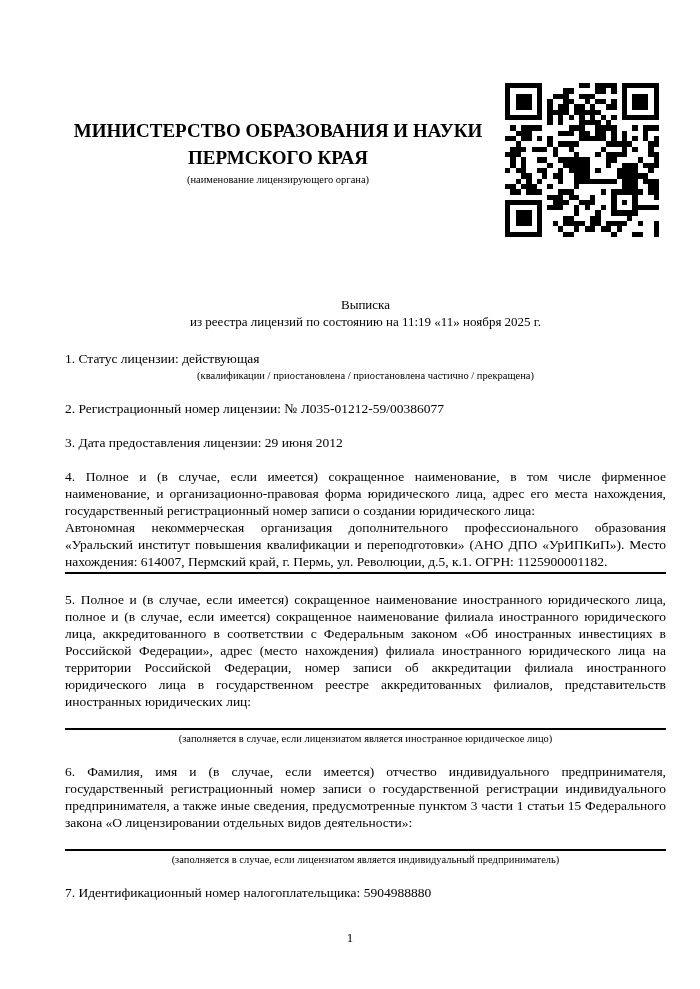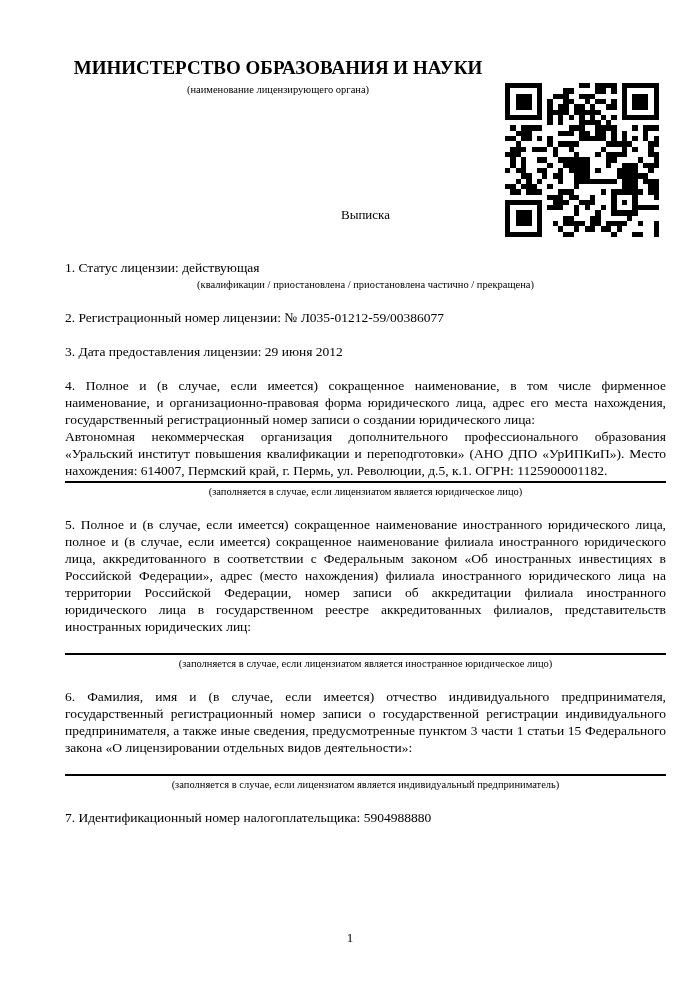--- a/index.html
+++ b/index.html
@@ -14,21 +14,21 @@
     background: #ffffff;
     color: #000000;
     font-family: "Liberation Serif", "DejaVu Serif", serif;
     overflow: hidden;
   }
   .content {
     padding: 0 34px 0 65px; 
   }
   
   .header {
-    margin-top: 54px;
+    margin-top: 117px;
     width: 426px;
     text-align: center;
   }
   .header-title {
     font-weight: bold;
     font-size: 19px;
     line-height: 27px;
   }
   .header-caption {
     font-size: 10.5px;
@@ -45,21 +45,21 @@
   }
   .qr svg { display: block; width: 154px; height: 154px; }
   
   .doc-title {
     margin-top: 110px;
     text-align: center;
     font-size: 13px;
     line-height: 17px;
   }
   
-  .items { margin-top: 36px; }
+  .items { margin-top: 20px; }
   .item {
     font-size: 13.5px;
     line-height: 17px;
     margin-bottom: 17px;
   }
   .item:last-child { margin-bottom: 0; }
   .just {
     text-align: justify;
     text-align-last: left;
   }
@@ -507,26 +507,28 @@
           <rect x="28" y="28" width="1" height="1"></rect>
         </g>
       </svg>
   </div>
 
   <div class="content">
 
     <div class="header">
       <div class="header-title">
         <div>МИНИСТЕРСТВО ОБРАЗОВАНИЯ И НАУКИ</div>
+        <div>ПЕРМСКОГО КРАЯ</div>
       </div>
       <div class="header-caption">(наименование лицензирующего органа)</div>
     </div>
 
     <div class="doc-title">
       <div>Выписка</div>
+      <div>из реестра лицензий по состоянию на 11:19 «11» ноября 2025 г.</div>
     </div>
 
     <div class="items">
 
       <div class="item">
         <div>1. Статус лицензии: действующая</div>
         <div class="item-caption">(квалификации / приостановлена / приостановлена частично / прекращена)</div>
       </div>
 
       <div class="item">
@@ -534,21 +536,20 @@
       </div>
 
       <div class="item">
         <div>3. Дата предоставления лицензии: 29 июня 2012</div>
       </div>
 
       <div class="item">
         <div class="just">4. Полное и (в случае, если имеется) сокращенное наименование, в том числе фирменное наименование, и организационно-правовая форма юридического лица, адрес его места нахождения, государственный регистрационный номер записи о создании юридического лица:</div>
         <div class="just">Автономная некоммерческая организация дополнительного профессионального образования «Уральский институт повышения квалификации и переподготовки» (АНО ДПО «УрИПКиП»). Место нахождения: 614007, Пермский край, г. Пермь, ул. Революции, д.5, к.1. ОГРН: 1125900001182.</div>
         <div class="rule"></div>
-        <div class="item-caption">(заполняется в случае, если лицензиатом является юридическое лицо)</div>
       </div>
 
       <div class="item">
         <div class="just">5. Полное и (в случае, если имеется) сокращенное наименование иностранного юридического лица, полное и (в случае, если имеется) сокращенное наименование филиала иностранного юридического лица, аккредитованного в соответствии с Федеральным законом «Об иностранных инвестициях в Российской Федерации», адрес (место нахождения) филиала иностранного юридического лица на территории Российской Федерации, номер записи об аккредитации филиала иностранного юридического лица в государственном реестре аккредитованных филиалов, представительств иностранных юридических лиц:</div>
         <div class="blank-line"></div>
         <div class="rule"></div>
         <div class="item-caption">(заполняется в случае, если лицензиатом является иностранное юридическое лицо)</div>
       </div>
 
       <div class="item">

